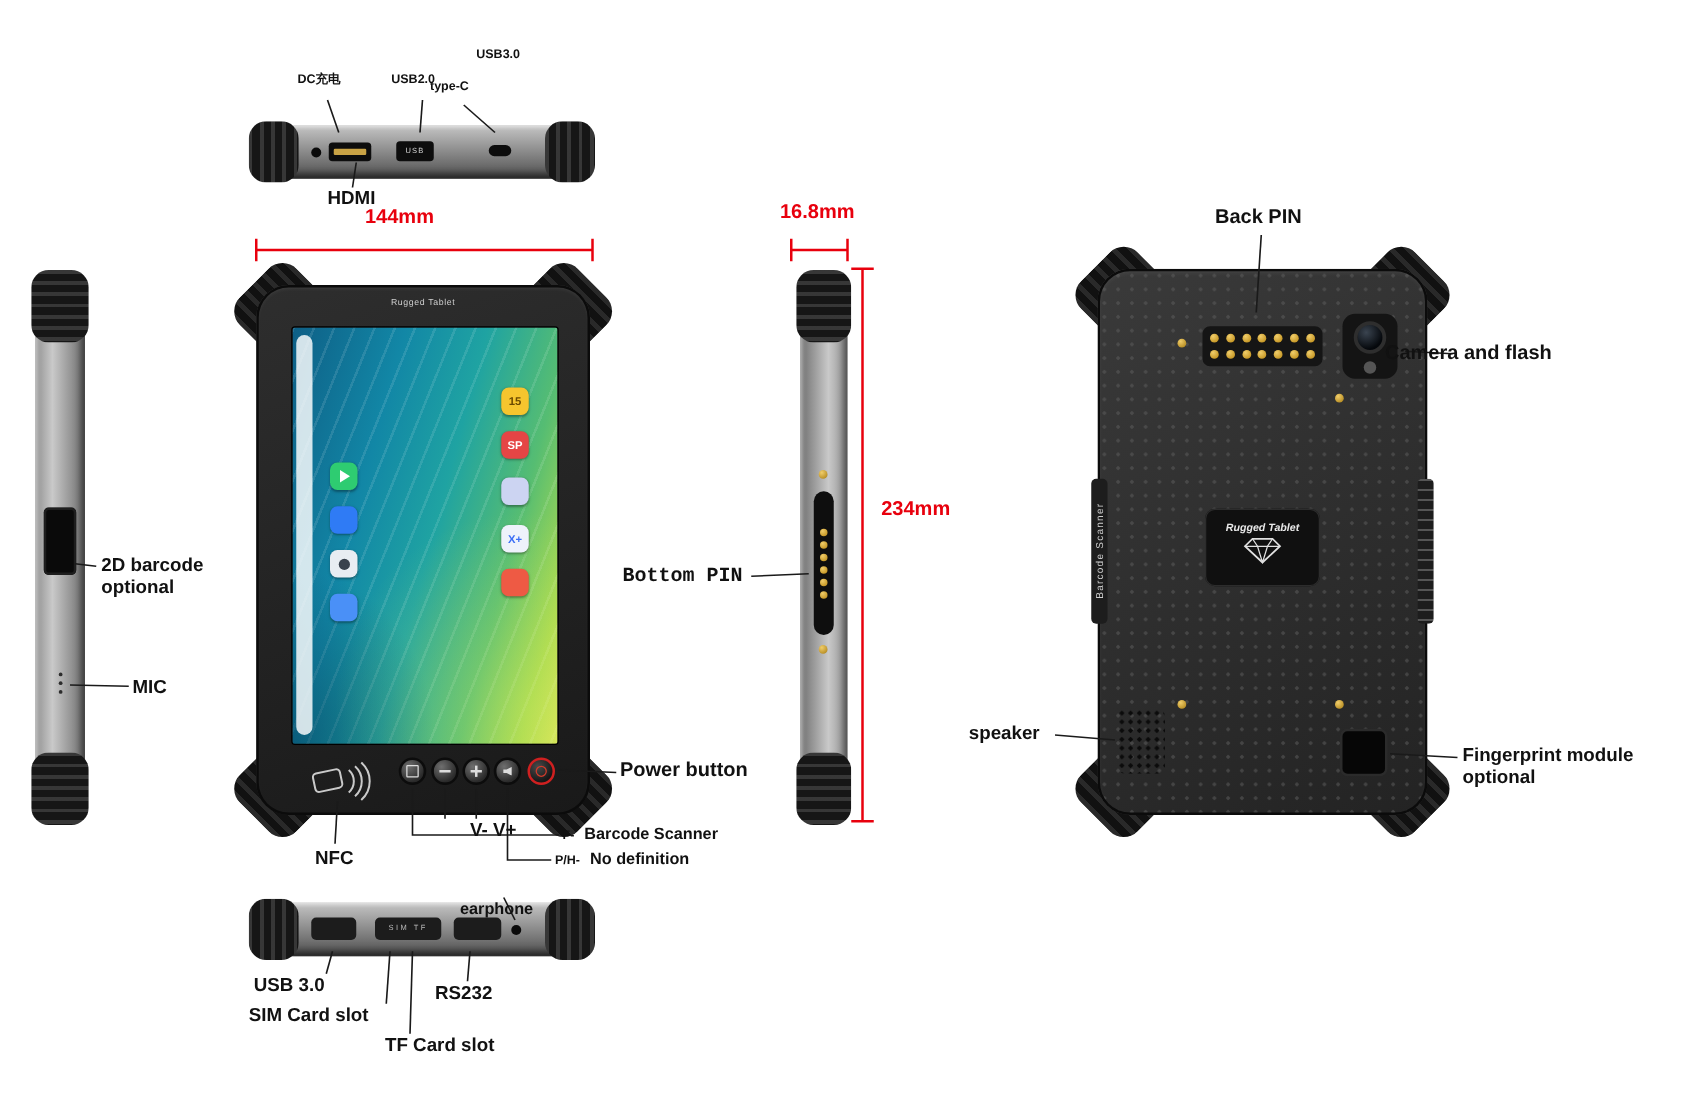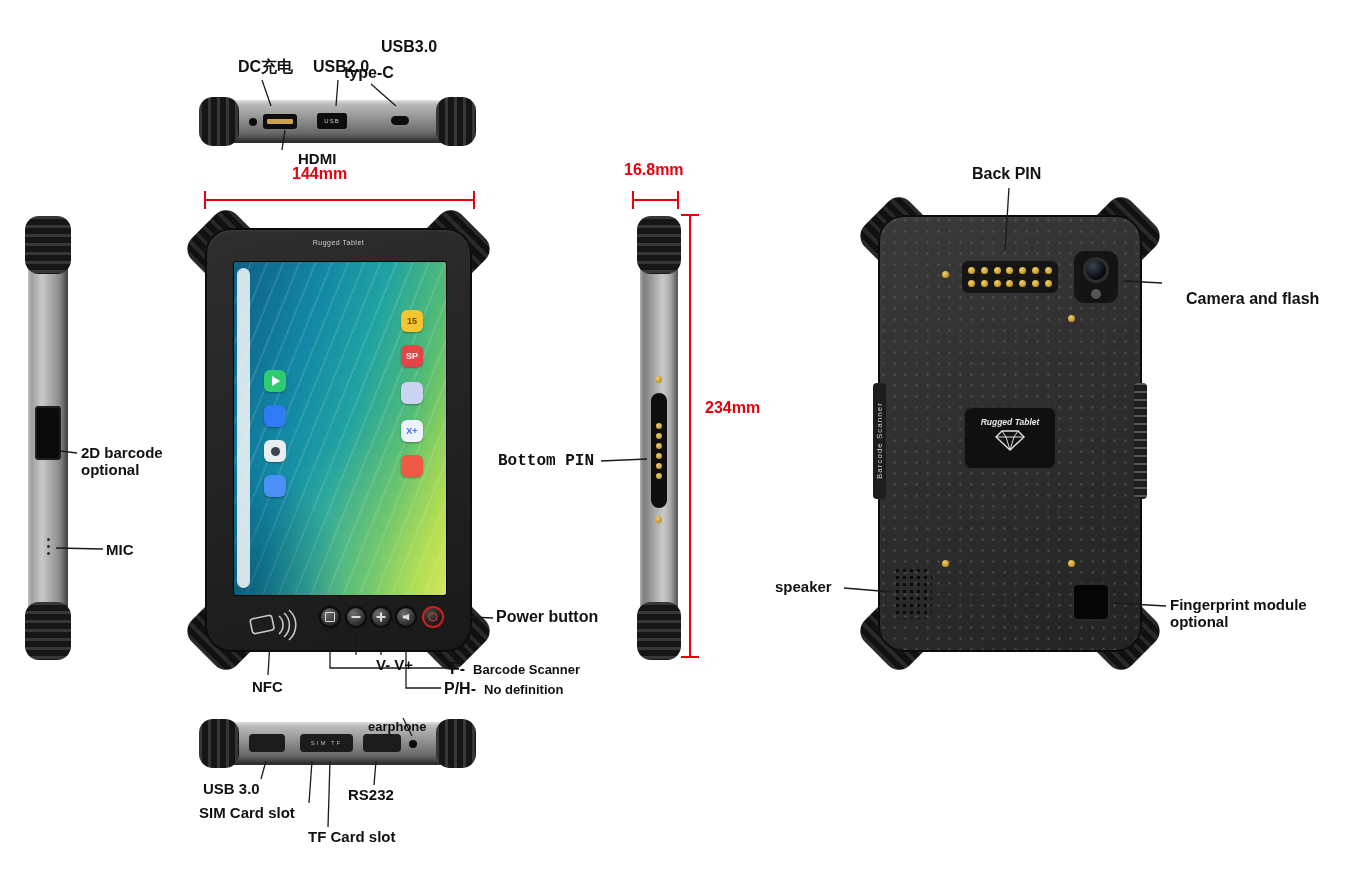--- a/index.html
+++ b/index.html
@@ -2,21 +2,21 @@
 <html><head>
 <meta charset="utf-8">
 <style>
   html,body{margin:0;padding:0;background:#ffffff;}
   .stage{position:relative;width:1355px;height:889px;background:#ffffff;overflow:hidden;
          font-family:"Liberation Sans","DejaVu Sans",sans-serif;color:#111;}
   svg.overlay{position:absolute;left:0;top:0;z-index:5;pointer-events:none;}
 
   
   .lbl{position:absolute;font-weight:bold;color:#111;white-space:nowrap;z-index:7;line-height:1.15;}
-  .s16{font-size:16px}.s15{font-size:15px}.s14{font-size:16px}.s13{font-size:13px}
+  .s16{font-size:16px}.s15{font-size:15px}.s14{font-size:10px}.s13{font-size:13px}
   .red{color:#e8000d;}
   .lblrow{display:flex;gap:8px;align-items:baseline;}
 
   
   .dev{position:absolute;z-index:2;}
   .hbar{height:43px;border-radius:16px;
         background:linear-gradient(180deg,#c6c6c6,#909090 45%,#4e4e4e);
         box-shadow:inset 0 2px 3px rgba(255,255,255,.55), inset 0 -4px 6px rgba(0,0,0,.55);}
   .endcap{position:absolute;top:-3px;width:40px;height:49px;background:#161616;border-radius:14px;
         background-image:repeating-linear-gradient(90deg,rgba(255,255,255,.14) 0 3px,transparent 3px 9px);}
@@ -280,21 +280,21 @@
       <line x1="690" y1="215" x2="690" y2="657"></line>
       <line x1="681" y1="215" x2="699" y2="215"></line>
       <line x1="681" y1="657" x2="699" y2="657"></line>
     </g>
   </svg>
 
   <div class="lbl s14" style="left:238px;top:58px;">DC充电</div>
   <div class="lbl s14" style="left:313px;top:58px;">USB2.0</div>
   <div class="lbl s14" style="left:381px;top:38px;">USB3.0</div>
   <div class="lbl s14" style="left:344px;top:64px;">type-C</div>
-  <div class="lbl s15" style="left:262px;top:150px;margin-left:36px;">HDMI</div>
+  <div class="lbl s15" style="left:262px;top:150px;">HDMI</div>
   <div class="lbl s16 red" style="left:292px;top:165px;">144mm</div>
 
   <div class="lbl s15" style="left:81px;top:444px;">
     <div>2D barcode</div>
     <div>optional</div>
   </div>
   <div class="lbl s15" style="left:106px;top:541px;">MIC</div>
 
   <div class="lbl s16" style="left:496px;top:608px;">Power button</div>
   <div class="lbl s15" style="left:376px;top:656px;">V-  V+</div>
@@ -306,21 +306,21 @@
     <span class="s14">P/H-</span>
     <span class="s13">No definition</span>
   </div>
   <div class="lbl s15" style="left:252px;top:678px;">NFC</div>
 
   <div class="lbl s16 red" style="left:624px;top:161px;">16.8mm</div>
   <div class="lbl s16 red" style="left:705px;top:399px;">234mm</div>
   <div class="lbl s16" style="left:498px;top:452px;font-family:Liberation Mono, monospace;">Bottom PIN</div>
 
   <div class="lbl s16" style="left:972px;top:165px;">Back PIN</div>
-  <div class="lbl s16" style="left:1186px;top:274px;margin-top:16px;">Camera and flash</div>
+  <div class="lbl s16" style="left:1108px;top:274px;">Camera and flash</div>
   <div class="lbl s15" style="left:775px;top:578px;">speaker</div>
   <div class="lbl s15" style="left:1170px;top:596px;">
     <div>Fingerprint module</div>
     <div>optional</div>
   </div>
 
   <div class="lbl s13" style="left:368px;top:700px;margin-top:20px;">earphone</div>
   <div class="lbl s15" style="left:203px;top:780px;">USB 3.0</div>
   <div class="lbl s15" style="left:199px;top:804px;">SIM Card slot</div>
   <div class="lbl s15" style="left:308px;top:828px;">TF Card slot</div>

